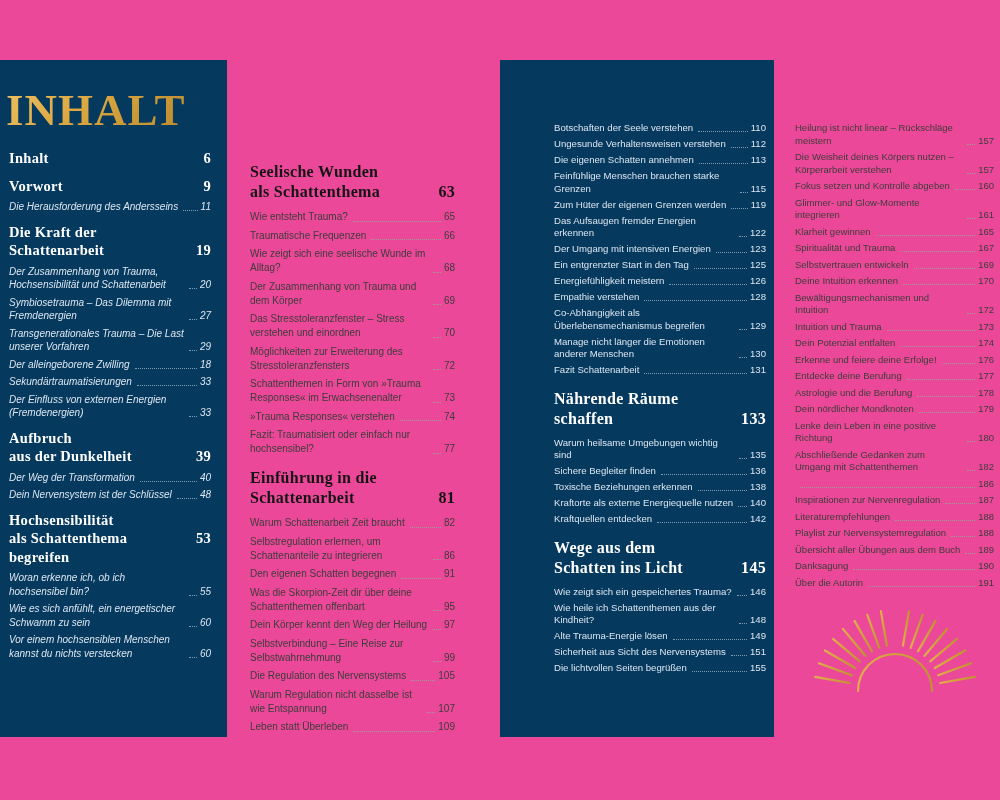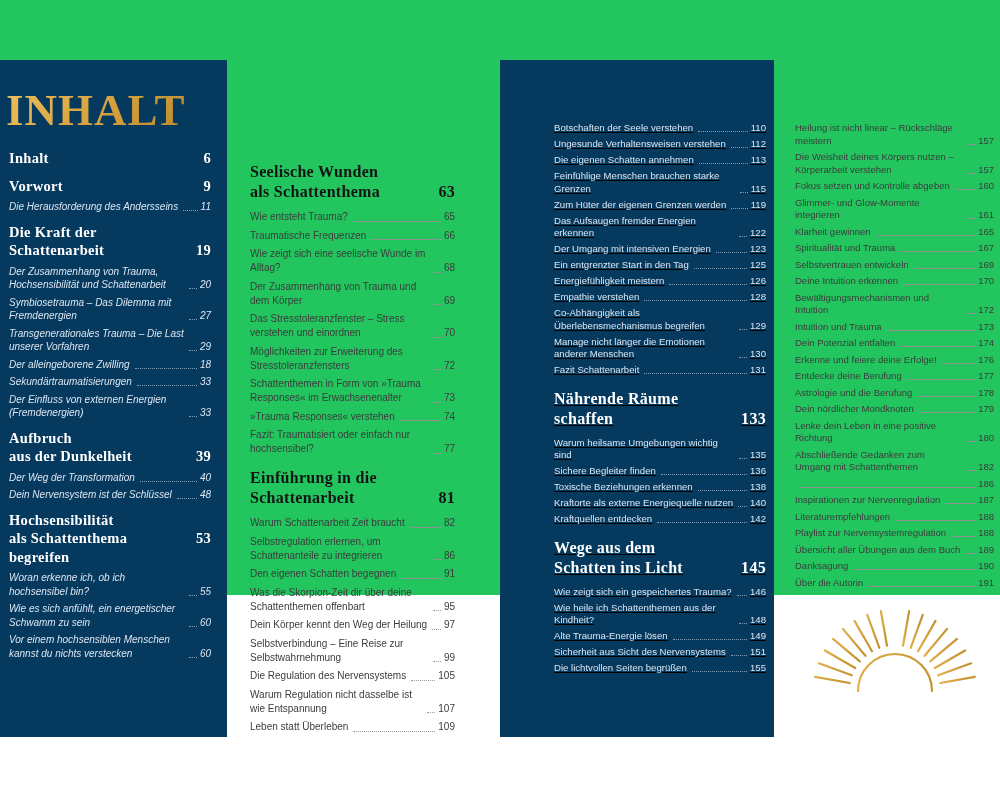--- a/index.html
+++ b/index.html
@@ -1,25 +1,25 @@
 <!DOCTYPE html>
 <html><head>
 <meta charset="utf-8">
 <style>
   html,body{margin:0;padding:0;}
   body{
     width:1000px;height:800px;overflow:hidden;
     background:#ffffff;
     font-family:"Liberation Sans",sans-serif;
   }
-  .page{position:relative;width:1000px;height:595px;background:#22c55e;}
+  .page{position:relative;width:1000px;height:800px;background:#ec4899;}
   .panel{position:absolute;top:60px;height:677px;box-sizing:border-box;overflow:hidden;}
   .c1{left:0;width:227px;background:#06395e;padding:0 16px 0 9px;}
   .c2{left:227px;width:273px;background:transparent;padding:102px 45px 0 23px;}
-  .c3{left:500px;width:274px;background:#06395e;padding:62px 8px 10px 54px;text-decoration:underline;}
+  .c3{left:500px;width:274px;background:#06395e;padding:62px 8px 10px 54px;}
   .c4{left:774px;width:226px;background:transparent;padding:62px 6px 0 21px;}
 
   .big-title{
     margin:28px 0 16px -3px;
     font-family:"Liberation Serif",serif;font-weight:700;
     font-size:45px;line-height:1;letter-spacing:1px;
     color:#d7a33e;
     background:linear-gradient(135deg,#edbf5e 0%,#d7a33e 45%,#b4852a 100%);
     -webkit-background-clip:text;background-clip:text;
     -webkit-text-fill-color:transparent;

